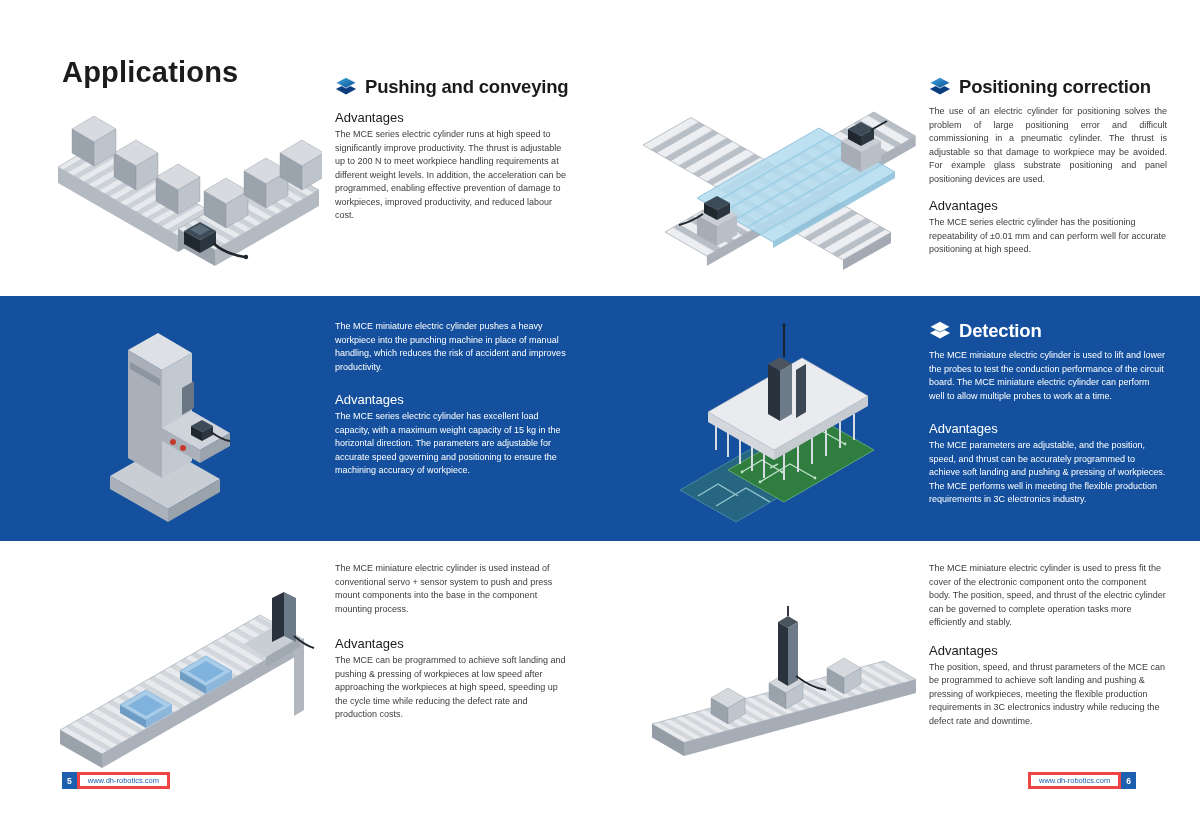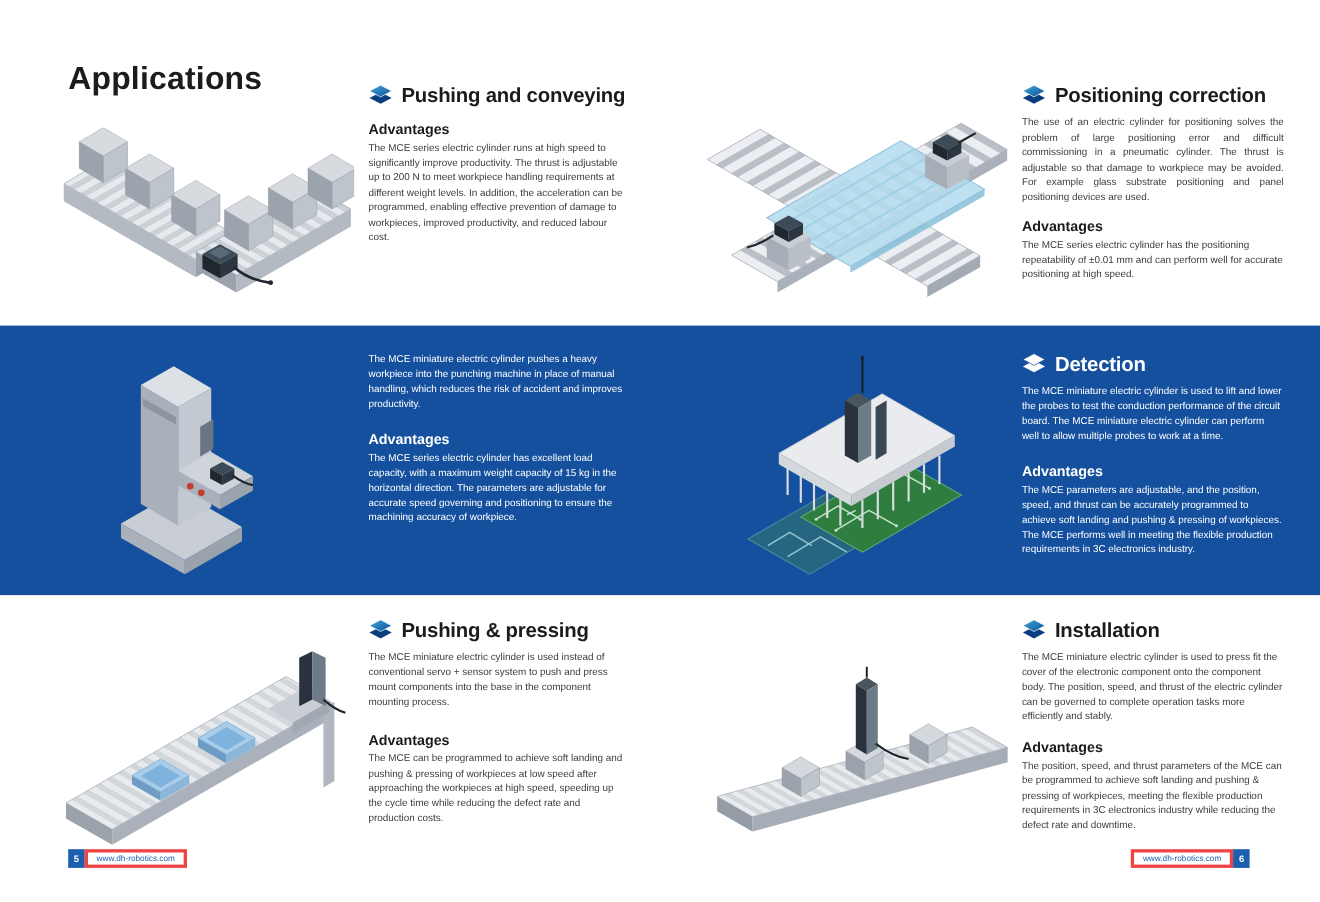--- a/index.html
+++ b/index.html
@@ -6,21 +6,21 @@
   .page{position:relative;width:1200px;height:820px;background:#ffffff;overflow:hidden;
         font-family:"Liberation Sans",sans-serif;border-radius:18px;}
   .band-mid{position:absolute;left:0;top:296px;width:1200px;height:245px;background:#14509E;}
   .page-title{position:absolute;left:62px;top:56px;margin:0;font-size:29px;font-weight:bold;
               color:#1c1c1c;letter-spacing:.2px;}
   .text-col{position:absolute;}
   .sec-head{display:flex;align-items:center;gap:8px;margin-bottom:7px;}
   .sec-head h2{margin:0;font-size:18.5px;font-weight:bold;color:#1b1b1b;letter-spacing:-.2px;white-space:nowrap;}
   .desc{margin:0;font-size:9px;line-height:1.5;color:#3c3c3c;}
   .justify{text-align:justify;}
-  .adv{margin:12px 0 3px;font-size:13px;font-weight:bold;color:#1b1b1b;}
+  .adv{margin:12px 0 3px;font-size:13px;font-weight:normal;color:#1b1b1b;}
   .on-blue .sec-head h2,.on-blue .desc,.on-blue .adv{color:#ffffff;}
   .illus{position:absolute;}
   .illus svg{display:block;}
   .footer{position:absolute;top:772px;display:flex;align-items:stretch;font-size:7.5px;color:#1c5fae;}
   .footer-left{left:62px;}
   .footer-right{right:64px;}
   .pagenum{background:#1c5fae;color:#fff;font-weight:bold;font-size:8.5px;padding:1px 5px;
            display:flex;align-items:center;}
   .url{border:3px solid #ef4444;padding:1px 8px;display:flex;align-items:center;}
   .dicon{width:22px;height:22px;flex:0 0 22px;}
@@ -315,40 +315,26 @@
         <path d="M12 1.6 L23 7.4 L12 13.2 L1 7.4 Z" fill="#ffffff" stroke="#14509E" stroke-width="0.7"></path>
       </svg>
       <h2>Detection</h2>
     </div>
     <p class="desc">The MCE miniature electric cylinder is used to lift and lower the probes to test the conduction performance of the circuit board. The MCE miniature electric cylinder can perform well to allow multiple probes to work at a time.</p>
     <h3 class="adv" style="margin-top:18px">Advantages</h3>
     <p class="desc">The MCE parameters are adjustable, and the position, speed, and thrust can be accurately programmed to achieve soft landing and pushing &amp; pressing of workpieces. The MCE performs well in meeting the flexible production requirements in 3C electronics industry.</p>
   </div>
 
   <div class="text-col" style="left:335px;top:562px;width:233px">
-    <div class="sec-head">
-      <svg class="dicon" viewBox="0 0 24 24">
-        <path d="M12 8.5 L23 14.3 L12 20.1 L1 14.3 Z" fill="#0a3e7e"></path>
-        <path d="M12 1.6 L23 7.4 L12 13.2 L1 7.4 Z" fill="url(#dg)" stroke="#ffffff" stroke-width="0.7"></path>
-      </svg>
-      <h2>Pushing &amp; pressing</h2>
-    </div>
     <p class="desc">The MCE miniature electric cylinder is used instead of conventional servo + sensor system to push and press mount components into the base in the component mounting process.</p>
     <h3 class="adv" style="margin-top:20px">Advantages</h3>
     <p class="desc">The MCE can be programmed to achieve soft landing and pushing &amp; pressing of workpieces at low speed after approaching the workpieces at high speed, speeding up the cycle time while reducing the defect rate and production costs.</p>
   </div>
 
   <div class="text-col" style="left:929px;top:562px;width:238px">
-    <div class="sec-head">
-      <svg class="dicon" viewBox="0 0 24 24">
-        <path d="M12 8.5 L23 14.3 L12 20.1 L1 14.3 Z" fill="#0a3e7e"></path>
-        <path d="M12 1.6 L23 7.4 L12 13.2 L1 7.4 Z" fill="url(#dg)" stroke="#ffffff" stroke-width="0.7"></path>
-      </svg>
-      <h2>Installation</h2>
-    </div>
     <p class="desc">The MCE miniature electric cylinder is used to press fit the cover of the electronic component onto the component body. The position, speed, and thrust of the electric cylinder can be governed to complete operation tasks more efficiently and stably.</p>
     <h3 class="adv" style="margin-top:13px">Advantages</h3>
     <p class="desc">The position, speed, and thrust parameters of the MCE can be programmed to achieve soft landing and pushing &amp; pressing of workpieces, meeting the flexible production requirements in 3C electronics industry while reducing the defect rate and downtime.</p>
   </div>
 
   <div class="footer footer-left">
     <span class="pagenum">5</span>
     <span class="url">www.dh-robotics.com</span>
   </div>
 

